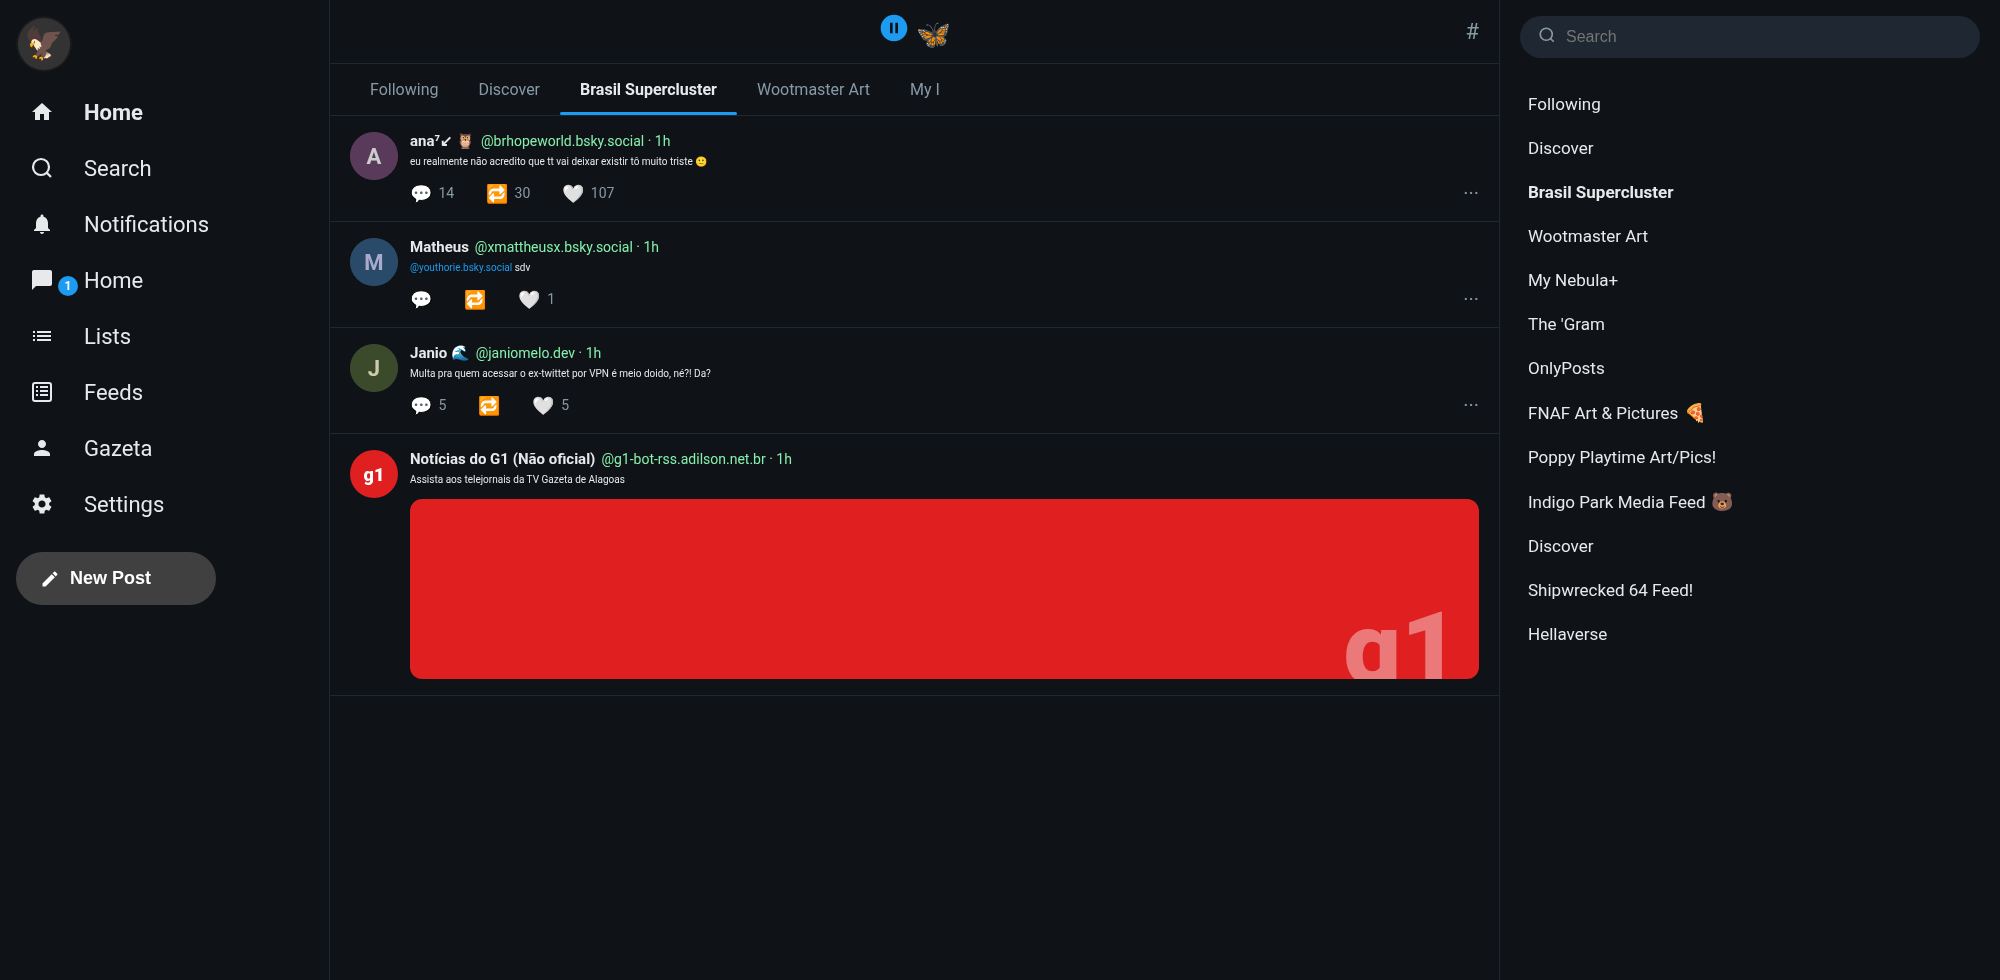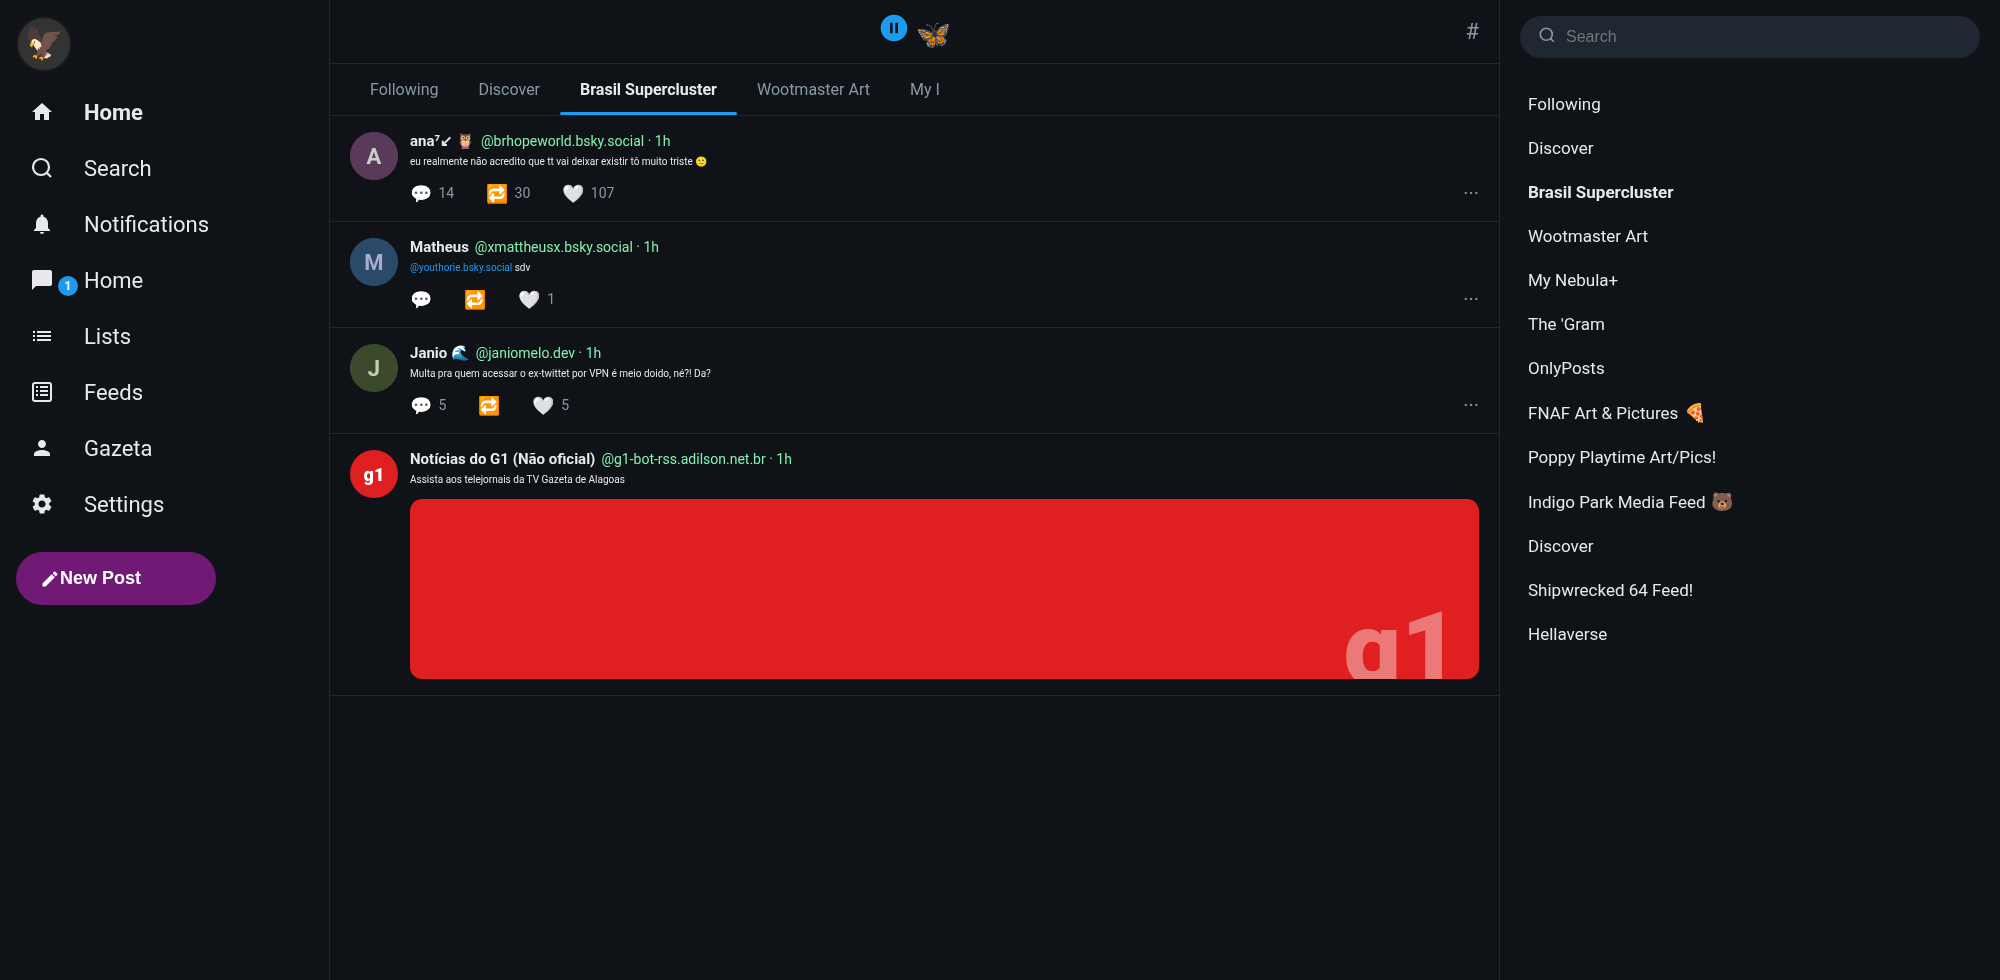--- a/index.html
+++ b/index.html
@@ -68,30 +68,31 @@
       height: 20px;
       display: flex;
       align-items: center;
       justify-content: center;
       position: absolute;
       top: 10px;
       left: 30px;
     }
     .new-post-btn {
       margin-top: 20px;
-      background: #701a75;
+      background: #404040;
       color: #fff;
       border: none;
       border-radius: 30px;
       padding: 16px 24px;
       font-size: 18px;
       font-weight: 700;
       cursor: pointer;
       display: flex;
       align-items: center;
+      gap: 10px;
       width: 200px;
     }
 
     
     .main-feed {
       flex: 1;
       background: #0f1318;
       border-right: 1px solid #1e2732;
       display: flex;
       flex-direction: column;

